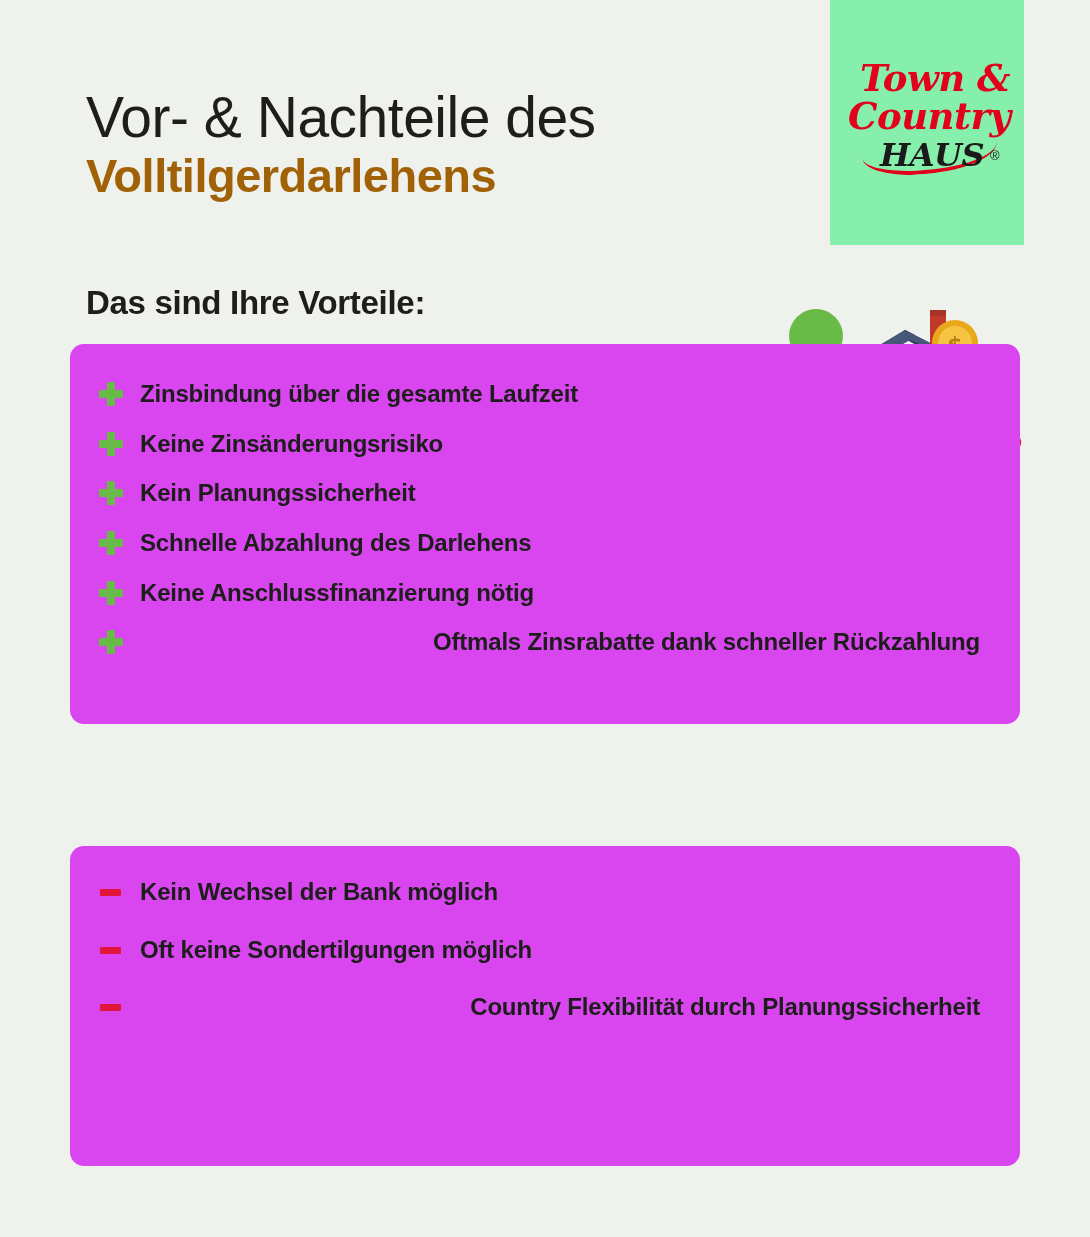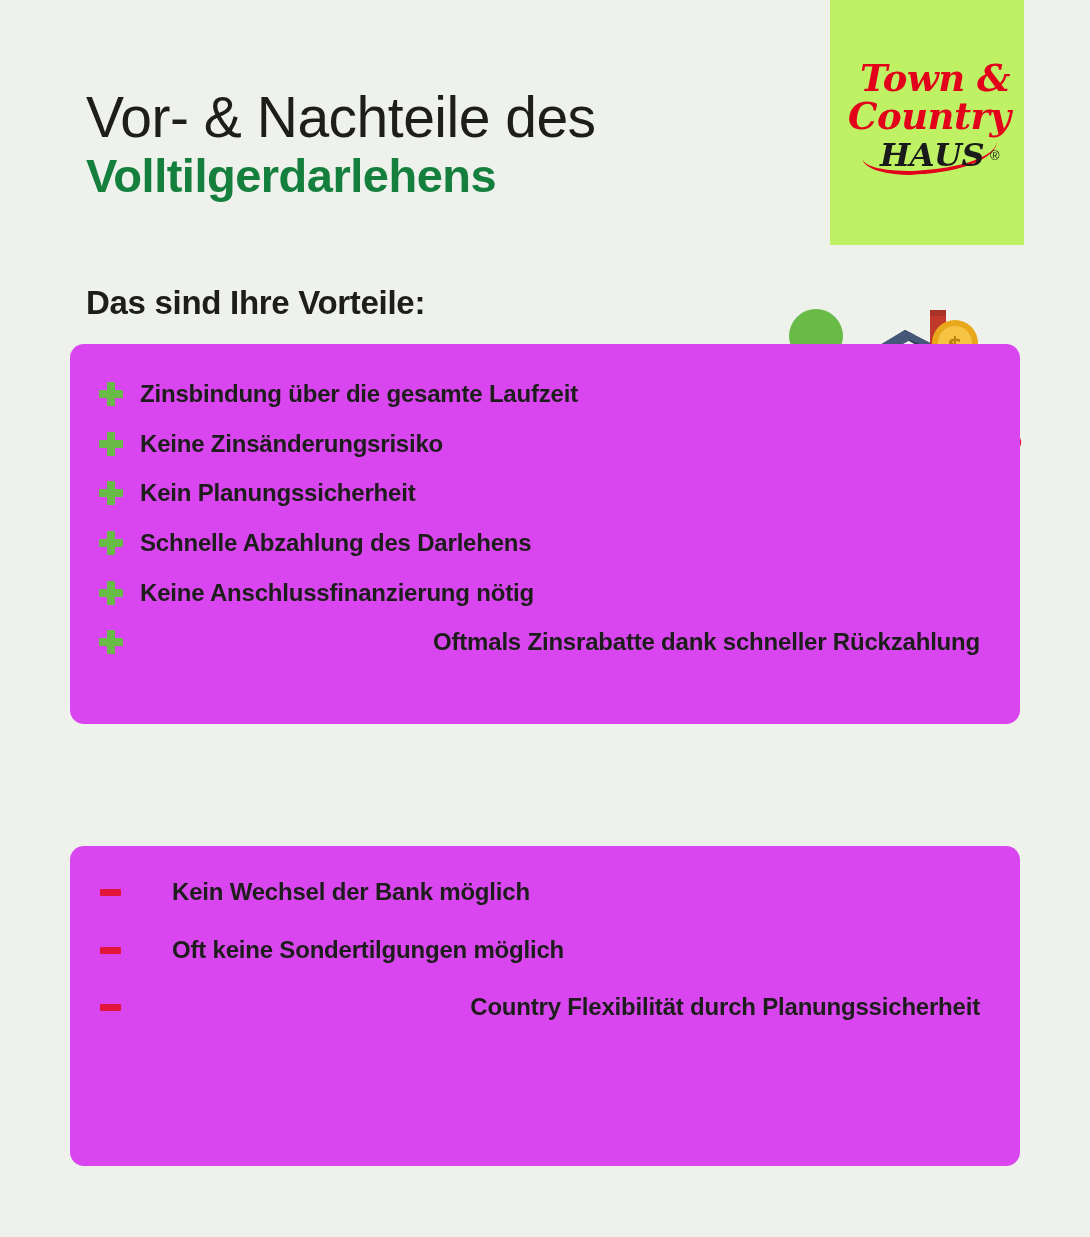--- a/index.html
+++ b/index.html
@@ -22,21 +22,21 @@
     box-sizing: border-box;
   }
 
   
   .logo-box {
     position: absolute;
     top: 0;
     left: 830px;
     width: 194px;
     height: 245px;
-    background: #bef264;
+    background: #86efac;
     display: flex;
     align-items: center;
     justify-content: center;
   }
   .logo-inner {
     position: relative;
     width: 170px;
     height: 150px;
   }
   .logo-line {
@@ -88,21 +88,21 @@
   .headline .l1 {
     font-size: 57px;
     font-weight: normal;
     color: #1d1d1b;
     line-height: 1.12;
     letter-spacing: -0.5px;
   }
   .headline .l2 {
     font-size: 47px;
     font-weight: bold;
-    color: #15803d;
+    color: #a16207;
     line-height: 1.12;
     letter-spacing: -0.5px;
   }
 
   
   .sec-heading {
     position: absolute;
     left: 86px;
     font-size: 33px;
     font-weight: bold;
@@ -122,21 +122,21 @@
     box-sizing: border-box;
   }
   #pros-card { top: 344px; height: 380px; padding: 34px 40px 30px 28px; }
   #cons-card { top: 846px; height: 320px; padding: 30px 40px 30px 28px; }
 
   .item {
     display: flex;
     align-items: flex-start;
     margin-bottom: 18px;
   }
-  #cons-card .item { margin-bottom: 26px; gap: 32px; }
+  #cons-card .item { margin-bottom: 26px; }
   .item:last-child { margin-bottom: 0; justify-content: space-between; }
 
   .marker-plus {
     flex: 0 0 auto;
     position: relative;
     width: 26px;
     height: 26px;
     margin-right: 16px;
     margin-top: 3px;
   }

